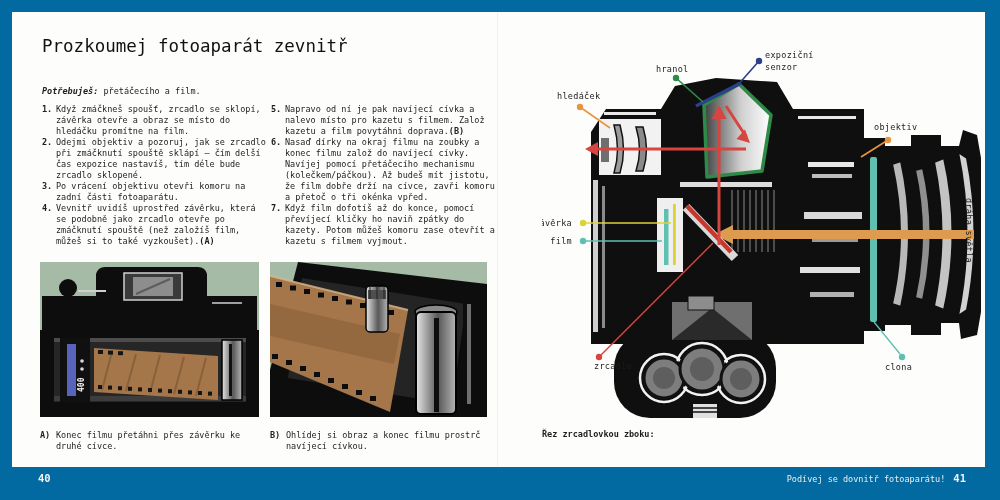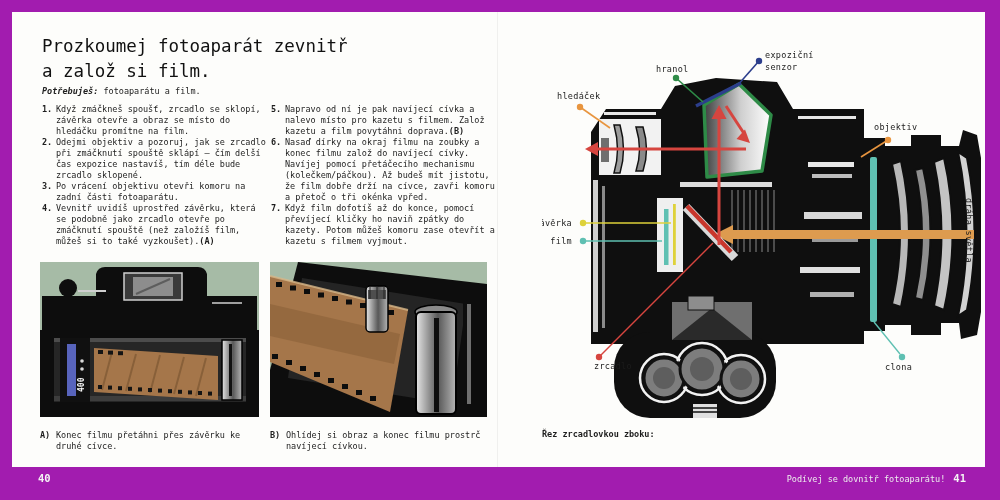--- a/index.html
+++ b/index.html
@@ -1,16 +1,16 @@
 <!DOCTYPE html>
 <html><head>
 <meta charset="utf-8">
 <style>
   html,body{margin:0;padding:0;background:#0a0a0a;}
-  .stage{position:relative;width:1000px;height:500px;background:#a21caf;overflow:hidden;
+  .stage{position:relative;width:1000px;height:500px;background:#0369a1;overflow:hidden;
          font-family:"DejaVu Sans Mono",monospace;}
   .page{position:absolute;left:12px;top:12px;width:973px;height:455px;background:#fdfdfb;}
   .gutter{position:absolute;left:485px;top:0;width:1px;height:455px;background:#f0f0ee;}
 
   
   .title{position:absolute;left:30px;top:22px;font-size:17.5px;line-height:25px;
          color:#111;letter-spacing:0px;white-space:nowrap;}
   .needs{position:absolute;left:30px;top:74px;font-size:8.5px;color:#222;}
   .needs b{font-weight:bold;font-style:italic;}
   .col{position:absolute;top:92px;font-size:8.5px;line-height:11px;color:#1d1d1d;}
@@ -45,24 +45,23 @@
 </style>
 </head>
 <body>
 
 <div class="stage">
   <div class="page">
     <div class="gutter"></div>
 
     <div class="title">
       <div>Prozkoumej fotoaparát zevnitř</div>
-      <div>a založ si film.</div>
-    </div>
-
-    <div class="needs"><b>Potřebuješ:</b><span> fotoaparátu a film.</span></div>
+    </div>
+
+    <div class="needs"><b>Potřebuješ:</b><span> přetáčecího a film.</span></div>
 
     <div class="col col1">
       <div class="step">
         <span class="step-num">1.</span>
         <span class="step-text"><span>Když zmáčkneš spoušť, zrcadlo se sklopí, závěrka otevře a obraz se místo do hledáčku promítne na film.</span></span>
       </div>
       <div class="step">
         <span class="step-num">2.</span>
         <span class="step-text"><span>Odejmi objektiv a pozoruj, jak se zrcadlo při zmáčknutí spouště sklápí – čím delší čas expozice nastavíš, tím déle bude zrcadlo sklopené.</span></span>
       </div>

